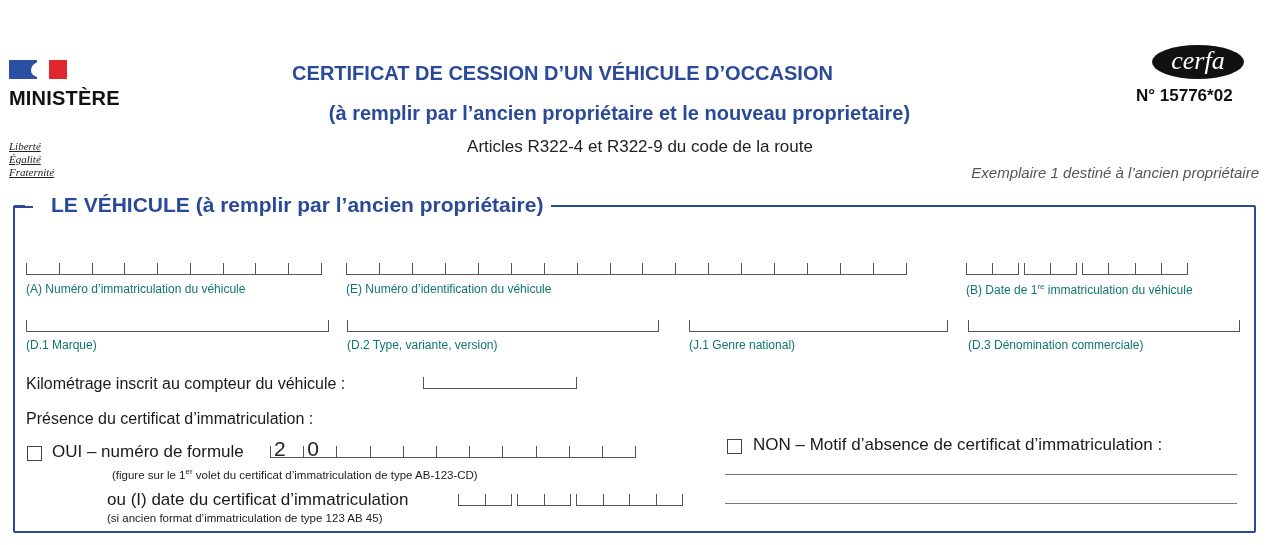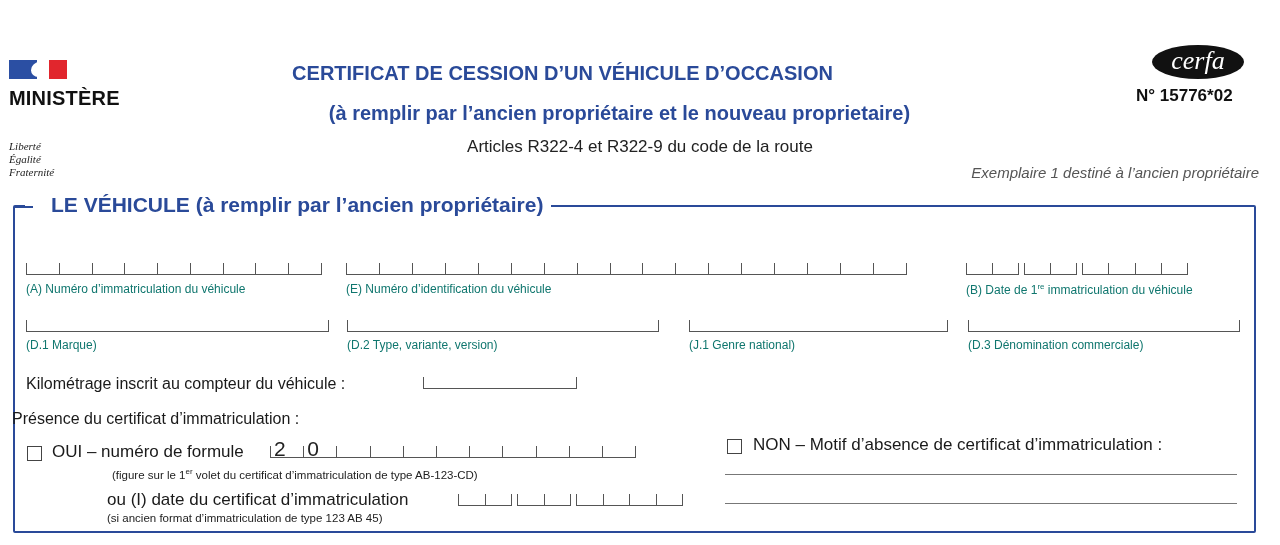--- a/index.html
+++ b/index.html
@@ -7,21 +7,21 @@
          font-family:"Liberation Sans", sans-serif; color:#1a1a1a; }
   .abs { position:absolute; }
 
   
   .flag { left:9px; top:60px; width:58px; height:19px; }
   .flag .blue { position:absolute; left:0; top:0; width:28px; height:19px; background:#2b4fa3; }
   .flag .red { position:absolute; left:40px; top:0; width:18px; height:19px; background:#e1262d; }
   .flag .white { position:absolute; left:28px; top:0; width:12px; height:19px; background:#fff; }
   .flag .mariane { position:absolute; left:22px; top:2px; width:16px; height:15px; background:#fff; border-radius:60% 40% 50% 50%; }
   .ministry { left:9px; top:88px; font-weight:bold; font-size:20px; line-height:21px; color:#111; letter-spacing:0.2px; }
-  .motto { left:9px; top:140px; font-family:"Liberation Serif", serif; font-style:italic; font-size:11px; line-height:13px; color:#222; }
+  .motto { left:9px; top:140px; font-family:"Liberation Serif", serif; font-style:italic; font-size:11px; line-height:13px; color:#222;text-decoration:underline; }
 
   
   .title1 { left:0; width:1129px; top:62px; text-align:center; font-weight:bold; font-size:20px; color:#2a4a99; }
   .title1 span { display:inline-block; transform:translateX-4px; }
   .title2 { left:0; width:1239px; top:102px; text-align:center; font-weight:bold; font-size:20px; color:#2a4a99; }
   .title3 { left:0; width:1280px; top:137px; text-align:center; font-size:17px; color:#222; }
 
   
   .cerfa-logo { left:1152px; top:45px; width:92px; height:34px; background:#111; border-radius:50%;
                 color:#fff; font-family:"Liberation Serif", serif; font-style:italic; font-size:26px;
@@ -143,21 +143,21 @@
 
 <div class="line-field" style="left:689px;top:320px;width:259px;"></div>
 <div class="flabel" style="left:689px;top:338px;">(J.1 Genre national)</div>
 
 <div class="line-field" style="left:968px;top:320px;width:272px;"></div>
 <div class="flabel" style="left:968px;top:338px;">(D.3 Dénomination commerciale)</div>
 
 <div class="txt" style="left:26px;top:375px;">Kilométrage inscrit au compteur du véhicule :</div>
 <div class="line-field" style="left:423px;top:377px;width:154px;"></div>
 
-<div class="txt" style="left:12px;top:410px;">Présence du certificat d’immatriculation :</div>
+<div class="txt" style="left:26px;top:410px;">Présence du certificat d’immatriculation :</div>
 
 <div class="checkbox" style="left:27px;top:446px;"></div>
 <div class="txt-lg" style="left:52px;top:442px;">OUI – numéro de formule</div>
 <div class="comb" style="left:270px;top:446px;width:366px;">
     <div class="cell">
       <span class="digit">2</span>
     </div>
     <div class="cell">
       <span class="digit">0</span>
     </div>

